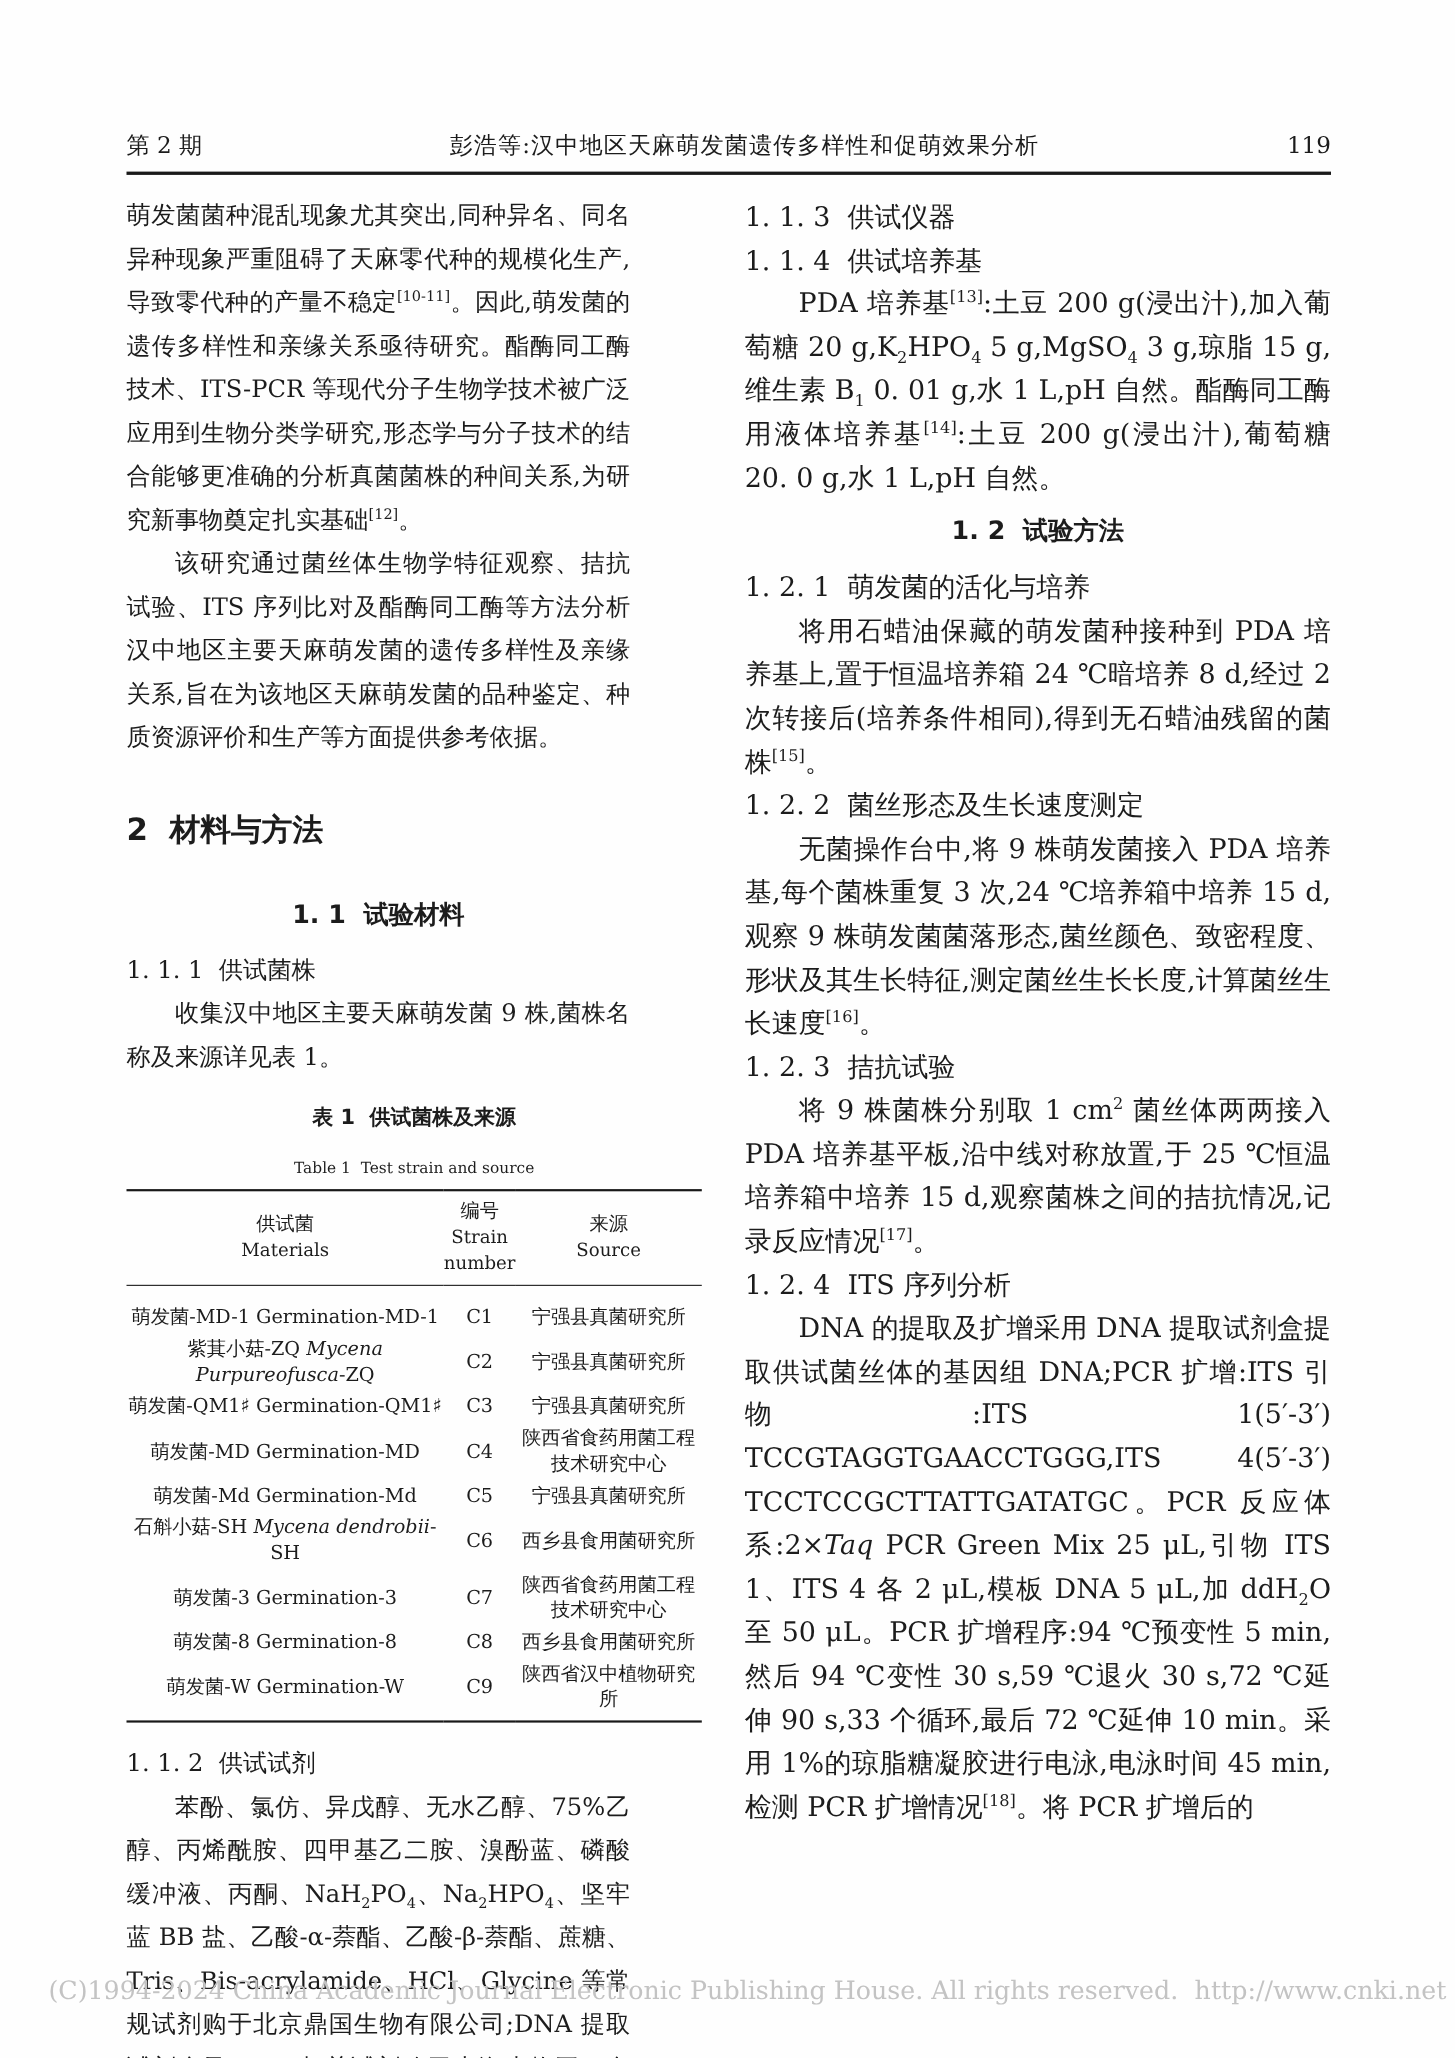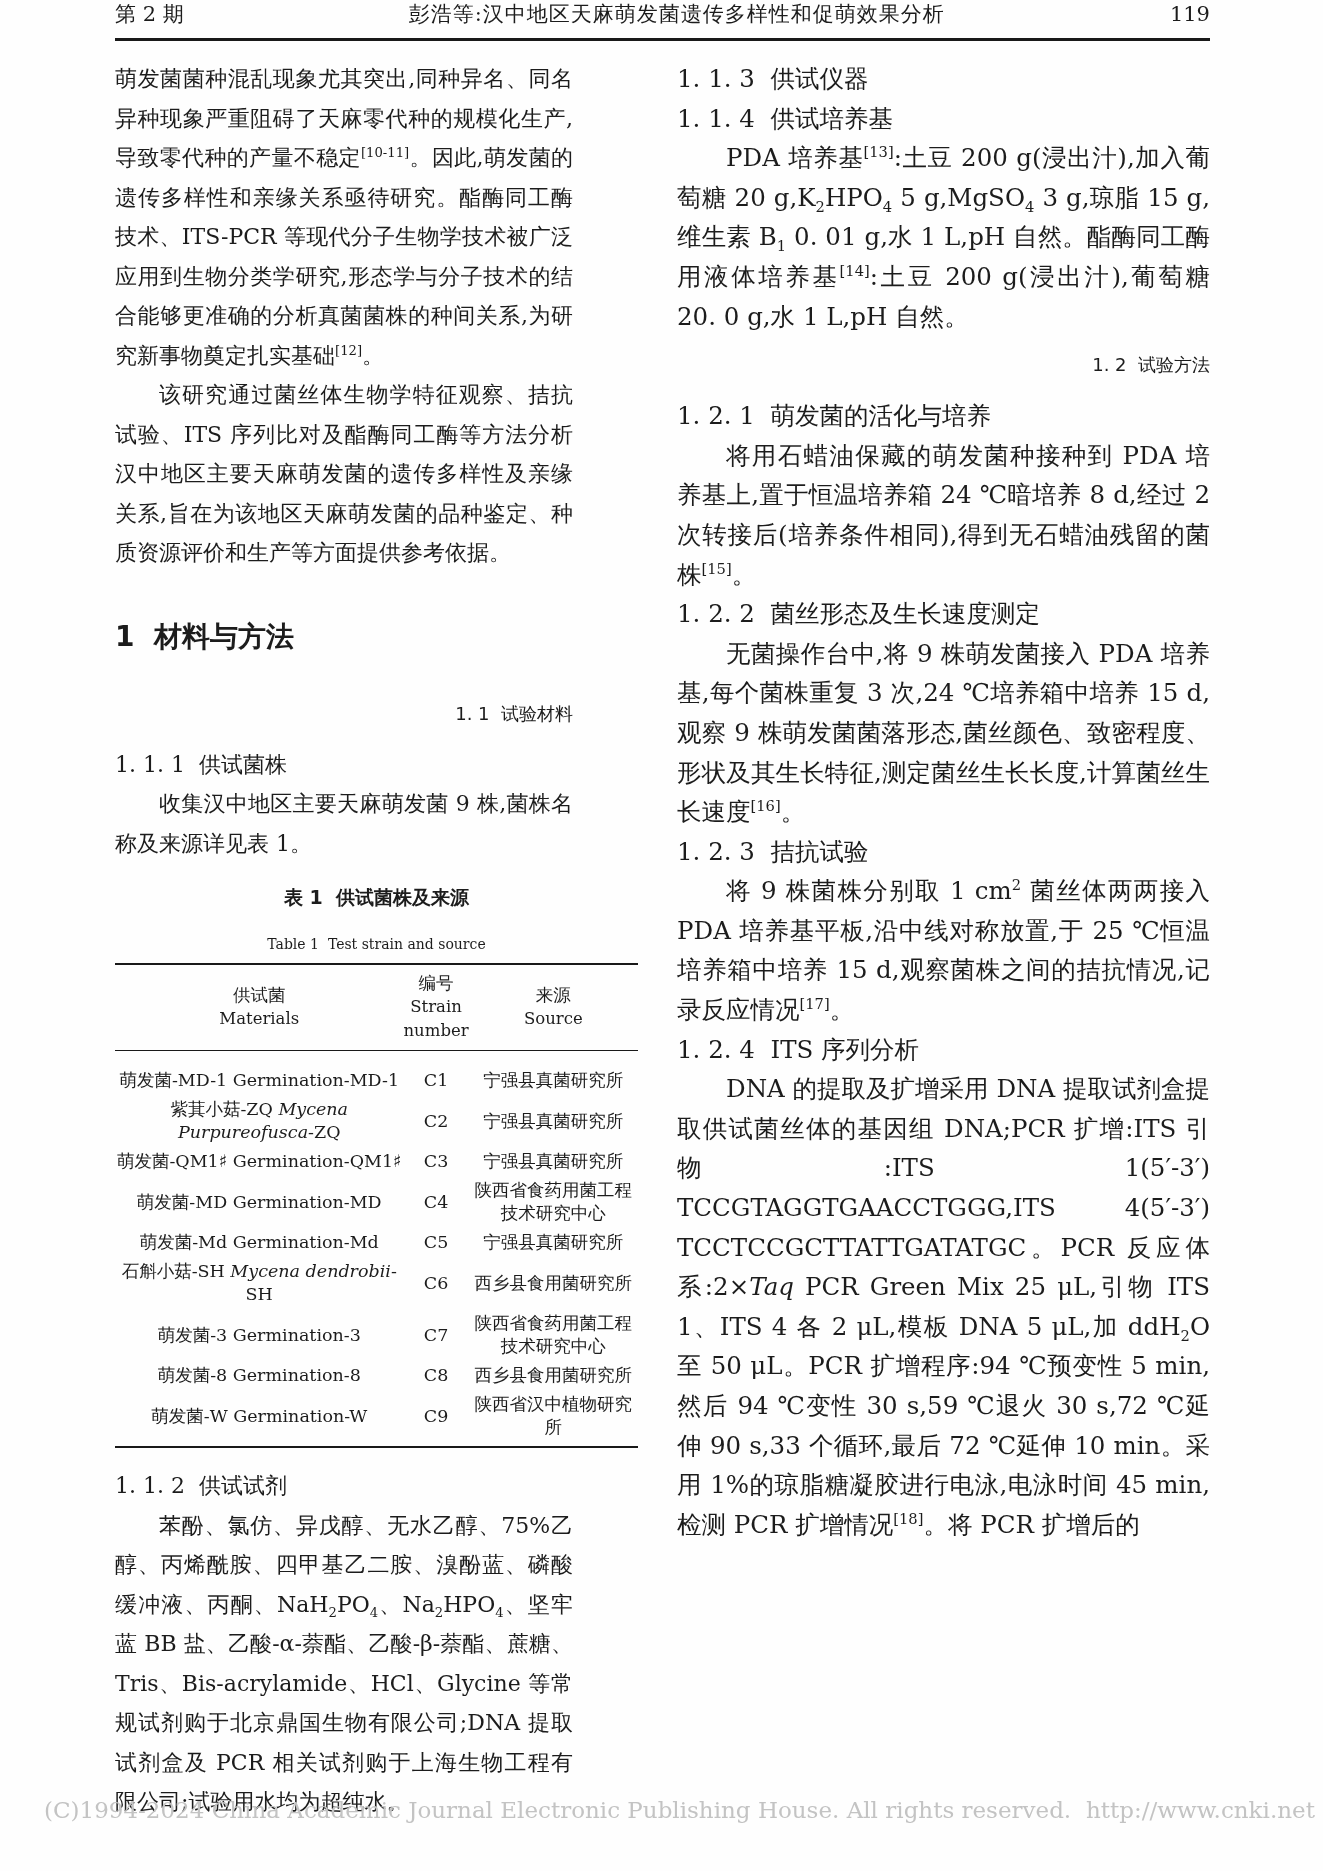--- a/index.html
+++ b/index.html
@@ -9,21 +9,21 @@
     margin:0 auto;
     background:#fefefe;
     color:#1c1c1c;
     font-family:"DejaVu Serif","Liberation Serif",serif;
     box-sizing:border-box;
     overflow:hidden;
   }
   
   .page-header{
     display:flex;justify-content:space-between;align-items:baseline;
-    margin:0 113px 0 115px;
+    margin:0 113px 0 115px;padding-top:118px;
     font-size:21px;
   }
   .running-title{letter-spacing:1px;}
   .header-rule{
     margin:10px 113px 0 115px;
     border-bottom:3px solid #191919;
   }
   
   .columns{
     display:flex;
@@ -36,22 +36,22 @@
   .para.no-indent{text-indent:0;}
   sup{font-size:0.6em;line-height:0;vertical-align:super;}
   sub{font-size:0.6em;line-height:0;vertical-align:sub;}
   .h1{
     font-family:"DejaVu Sans","Liberation Sans",sans-serif;
     font-weight:bold;font-size:28px;line-height:36px;
     margin:46px 0 44px 0;white-space:pre-wrap;text-align:left;text-indent:0;
   }
   .h2{
     font-family:"DejaVu Sans","Liberation Sans",sans-serif;
-    font-weight:normal;font-size:18px;line-height:30px;
-    margin:14px 0 16px 0;white-space:pre-wrap;text-align:right;text-indent:0;
+    font-weight:bold;font-size:23px;line-height:30px;
+    margin:14px 0 16px 0;white-space:pre-wrap;text-align:center;text-indent:0;
   }
   .h3{
     margin:0;font-weight:normal;white-space:pre-wrap;text-align:left;text-indent:0;
     font-size:1em;line-height:inherit;
   }
   
   .table-block{
     width:523px;              
     margin-top:22px;margin-bottom:18px;
     line-height:normal;text-align:center;
@@ -99,21 +99,21 @@
     <span class="page-num">119</span>
   </div>
   <div class="header-rule"></div>
 
   <div class="columns">
 
     <div class="col-left">
       <p class="para no-indent"><span>萌发菌菌种混乱现象尤其突出,同种异名、同名异种现象严重阻碍了天麻零代种的规模化生产,导致零代种的产量不稳定</span><sup>[10-11]</sup><span>。因此,萌发菌的遗传多样性和亲缘关系亟待研究。酯酶同工酶技术、ITS-PCR 等现代分子生物学技术被广泛应用到生物分类学研究,形态学与分子技术的结合能够更准确的分析真菌菌株的种间关系,为研究新事物奠定扎实基础</span><sup>[12]</sup><span>。</span></p>
       <p class="para">该研究通过菌丝体生物学特征观察、拮抗试验、ITS 序列比对及酯酶同工酶等方法分析汉中地区主要天麻萌发菌的遗传多样性及亲缘关系,旨在为该地区天麻萌发菌的品种鉴定、种质资源评价和生产等方面提供参考依据。</p>
 
-      <h1 class="h1">1  材料与方法</h1>
+      <h1 class="h1">2  材料与方法</h1>
       <h2 class="h2">1. 1  试验材料</h2>
       <h3 class="h3">1. 1. 1  供试菌株</h3>
       <p class="para">收集汉中地区主要天麻萌发菌 9 株,菌株名称及来源详见表 1。</p>
 
       <div class="table-block">
         <div class="table-title-zh">表 1  供试菌株及来源</div>
         <div class="table-title-en">Table 1  Test strain and source</div>
         <table class="t1">
           <colgroup>
             <col class="col-material">

